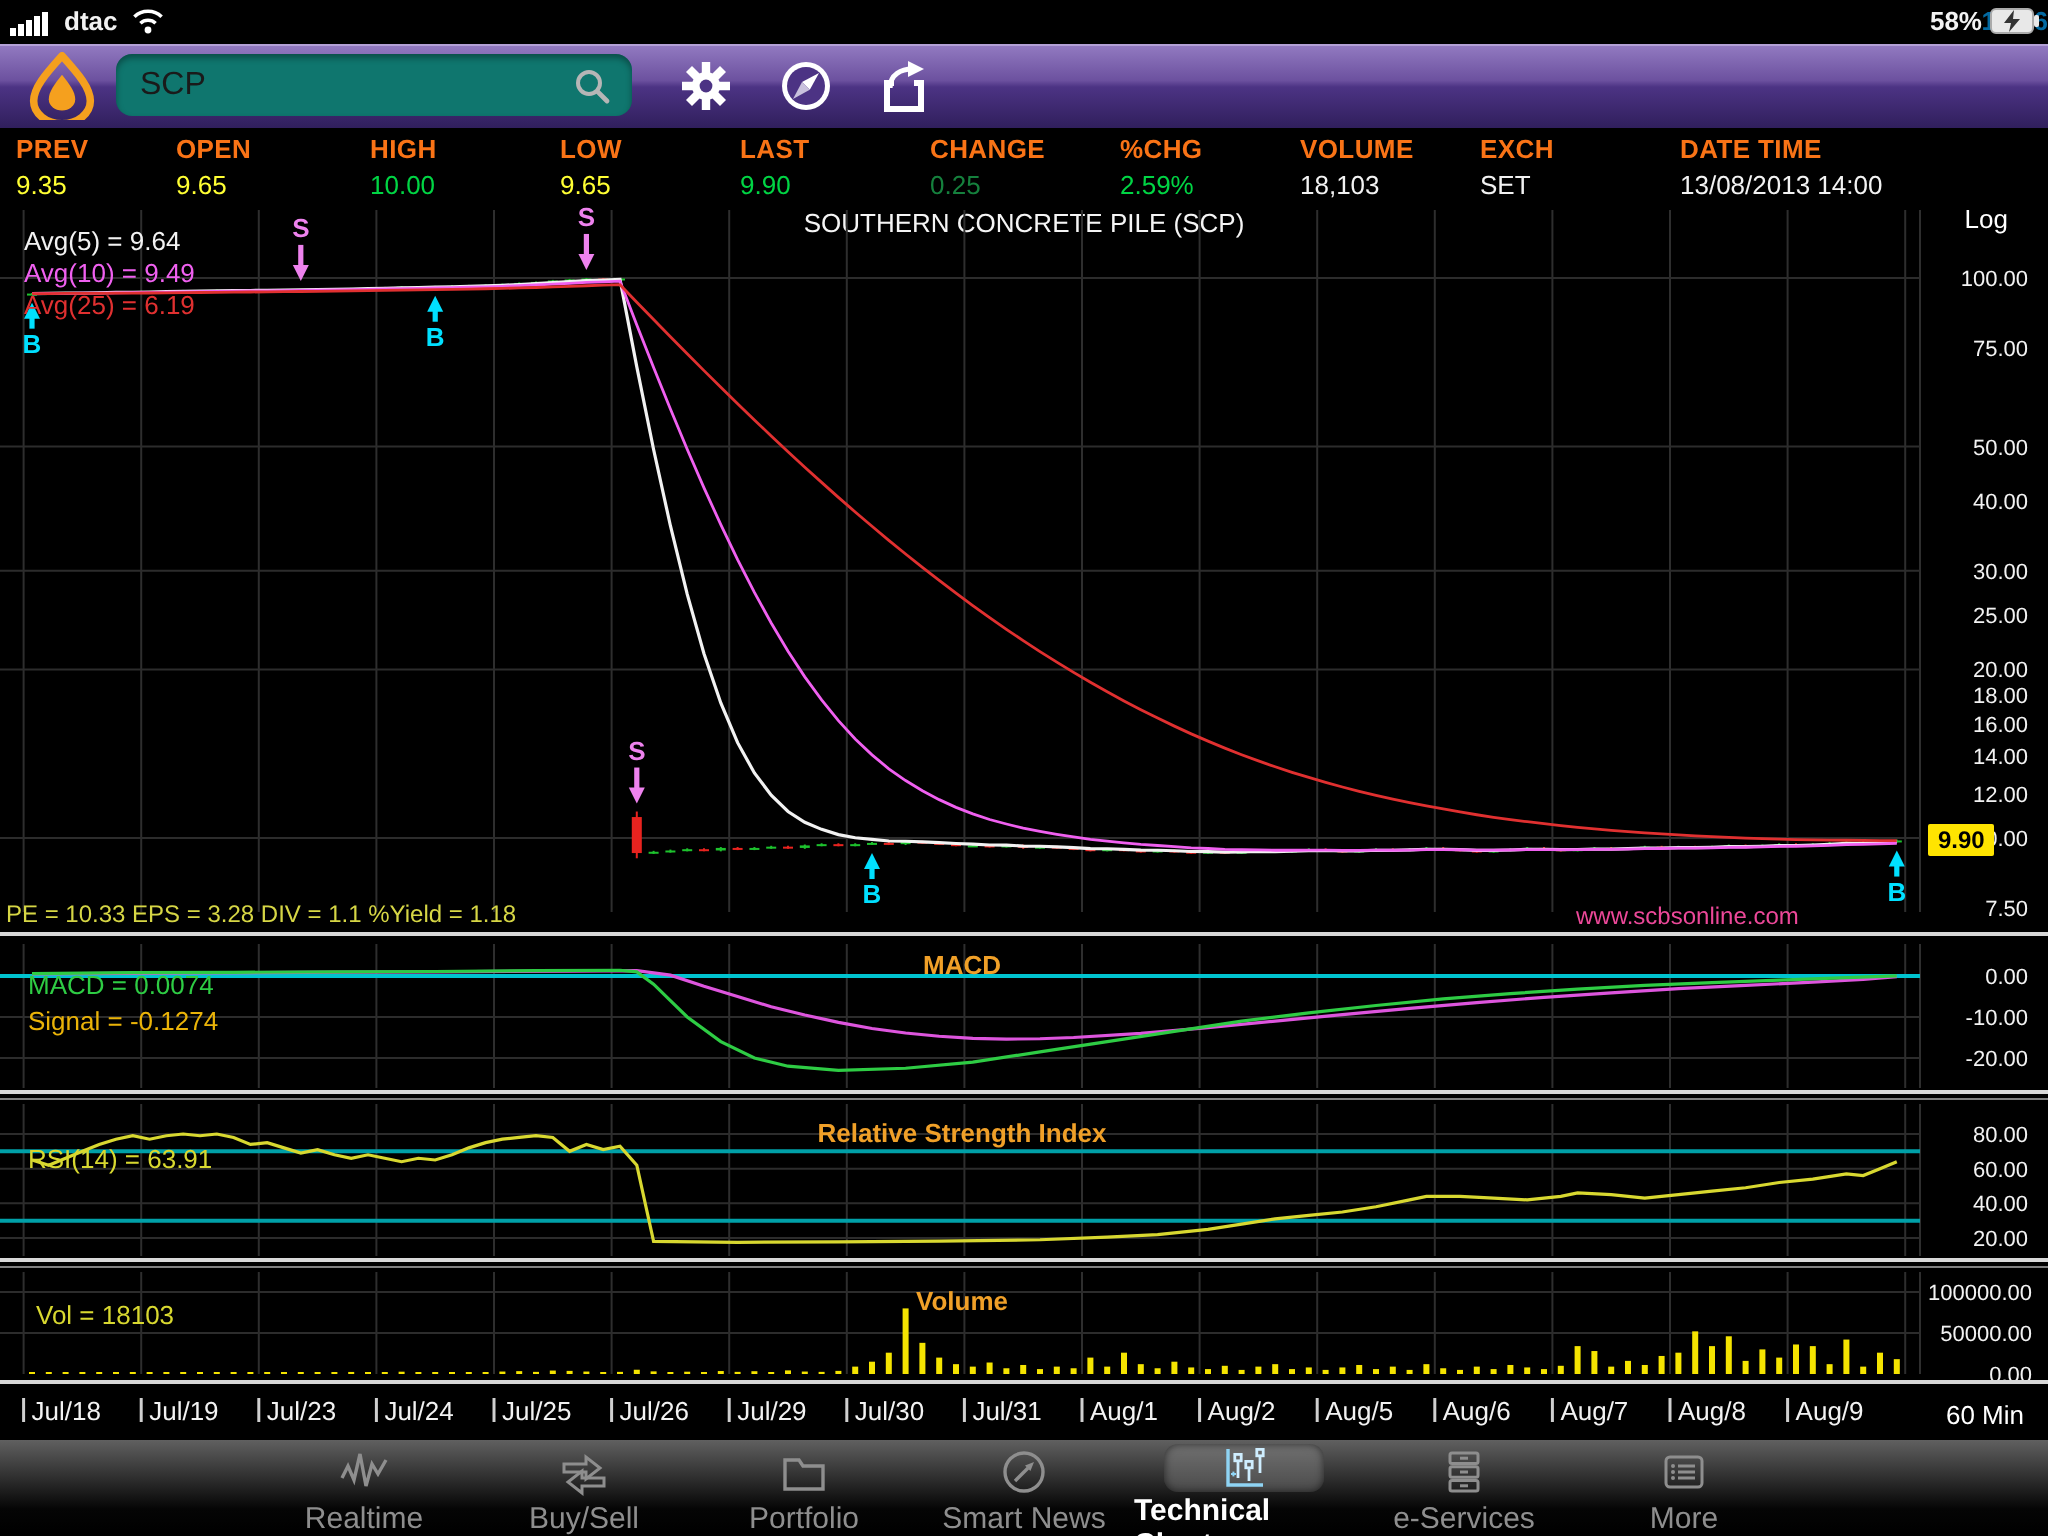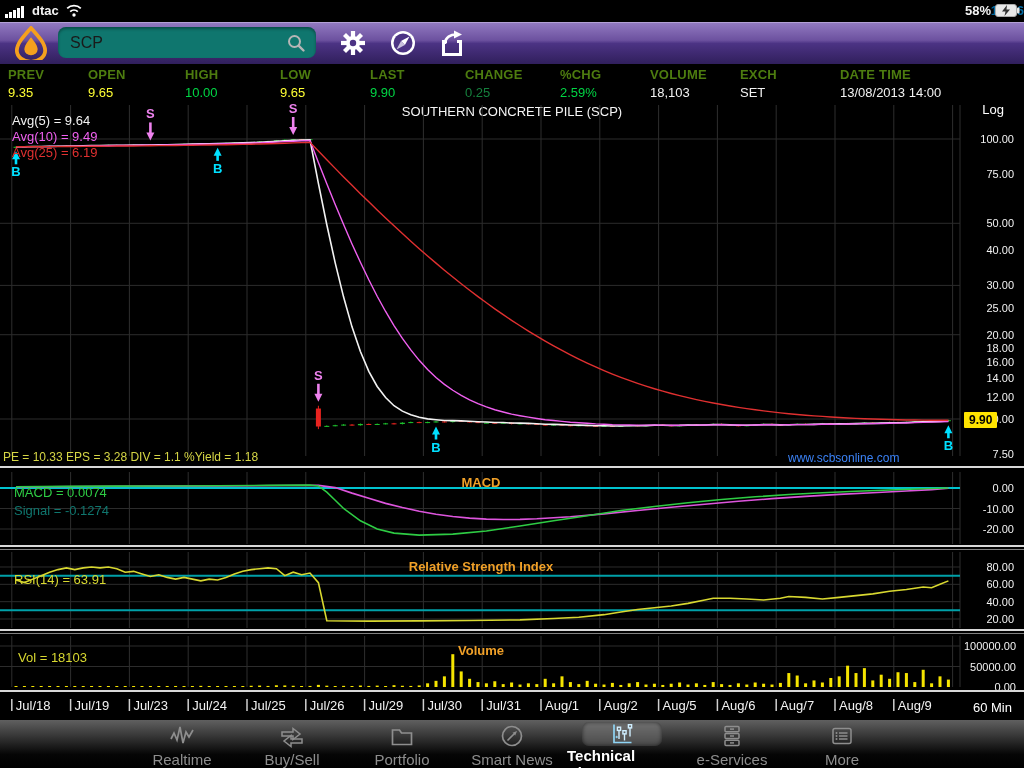--- a/index.html
+++ b/index.html
@@ -17,30 +17,30 @@
     background:linear-gradient(#9179c0 0%,#6c519f 42%,#4c3384 50%,#301f5c 100%);
     border-top:1px solid #b3a0d6;box-sizing:border-box;}
   #app-logo{left:12px;top:26px;width:38px;height:34px;}
   #search-field{left:58px;top:27px;width:258px;height:31px;background:#0f766e;border-radius:8px;
     box-shadow:inset 0 2px 3px rgba(0,0,0,.35);display:flex;align-items:center;padding:0 10px;box-sizing:border-box;}
   #search-input{border:0;outline:0;flex:1;font-size:16px;color:#1a1a1a;font-family:"Liberation Sans",sans-serif;background:transparent;}
   .tb-icon{top:29px;width:30px;height:28px;display:flex;align-items:center;justify-content:center;}
   
   #quote-row{left:0;top:64px;width:1024px;height:38px;display:flex;}
   .qcol{box-sizing:border-box;padding:3px 0 0 8px;}
-  .qlabel{font-size:13px;font-weight:bold;color:#4d7c0f;letter-spacing:.2px;}
+  .qlabel{font-size:13px;font-weight:bold;color:#f97316;letter-spacing:.2px;}
   .qvalue{font-size:13px;margin-top:3px;}
   
   #chart-title{left:0;right:0;top:104px;text-align:center;color:#f5f5f5;font-size:13px;}
   #log-label{top:102px;right:20px;color:#fff;font-size:13px;}
   .legend-line{left:12px;font-size:13px;}
   .ind-label{font-size:13px;}
   .panel-title{left:0;right:62px;text-align:center;font-size:13px;font-weight:bold;color:#f0a028;}
   #pe-line{left:3px;top:450px;font-size:12px;color:#d6d645;}
-  #watermark{left:788px;top:451px;font-size:12px;color:#3b82f6;}
+  #watermark{left:788px;top:451px;font-size:12px;color:#ec4899;}
   #price-tag{left:964px;top:412px;background:#ffe400;color:#000;font-size:12px;font-weight:bold;
     padding:1px 5px;border-radius:1px;}
   #interval-label{right:12px;top:700px;color:#fff;font-size:13px;}
   .divider{left:0;width:1024px;}
   
   #tab-bar{left:0;top:720px;width:1024px;height:48px;
     background:linear-gradient(#606060 0%,#2e2e2e 40%,#050505 72%,#000 100%);
     display:flex;justify-content:center;}
   .tab{width:110px;height:48px;display:flex;flex-direction:column;align-items:center;cursor:default;}
   .tab-iconwrap{margin-top:2px;width:80px;height:29px;display:flex;align-items:center;justify-content:center;border-radius:7px;}
@@ -678,21 +678,21 @@
     <text x="721.4" y="610" fill="#f2f2f2" text-anchor="start" font-size="13" font-family="Liberation Sans, sans-serif" font-weight="normal">Aug/6</text>
     <line x1="776.1999999999999" y1="599" x2="776.1999999999999" y2="611" stroke="#cfcfcf" stroke-width="1.5"></line>
     <text x="780.1999999999999" y="610" fill="#f2f2f2" text-anchor="start" font-size="13" font-family="Liberation Sans, sans-serif" font-weight="normal">Aug/7</text>
     <line x1="835" y1="599" x2="835" y2="611" stroke="#cfcfcf" stroke-width="1.5"></line>
     <text x="839" y="610" fill="#f2f2f2" text-anchor="start" font-size="13" font-family="Liberation Sans, sans-serif" font-weight="normal">Aug/8</text>
     <line x1="893.8" y1="599" x2="893.8" y2="611" stroke="#cfcfcf" stroke-width="1.5"></line>
     <text x="897.8" y="610" fill="#f2f2f2" text-anchor="start" font-size="13" font-family="Liberation Sans, sans-serif" font-weight="normal">Aug/9</text>
   </svg>
 
 <div class="abs ind-label" style="left:14px;top:485px;color:#2ecc44">MACD  =  0.0074</div>
-<div class="abs ind-label" style="left:14px;top:503px;color:#0f766e">Signal  =  -0.1274</div>
+<div class="abs ind-label" style="left:14px;top:503px;color:#eab308">Signal  =  -0.1274</div>
 <div class="abs panel-title" style="top:475px">MACD</div>
 
 <div class="abs ind-label" style="left:14px;top:572px;color:#d8d830">RSI(14)  =  63.91</div>
 <div class="abs panel-title" style="top:559px">Relative Strength Index</div>
 
 <div class="abs ind-label" style="left:18px;top:650px;color:#d8d830">Vol  =  18103</div>
 <div class="abs panel-title" style="top:643px">Volume</div>
 
 <div id="pe-line" class="abs">PE = 10.33   EPS = 3.28   DIV = 1.1   %Yield = 1.18</div>
 <div id="watermark" class="abs">www.scbsonline.com</div>

